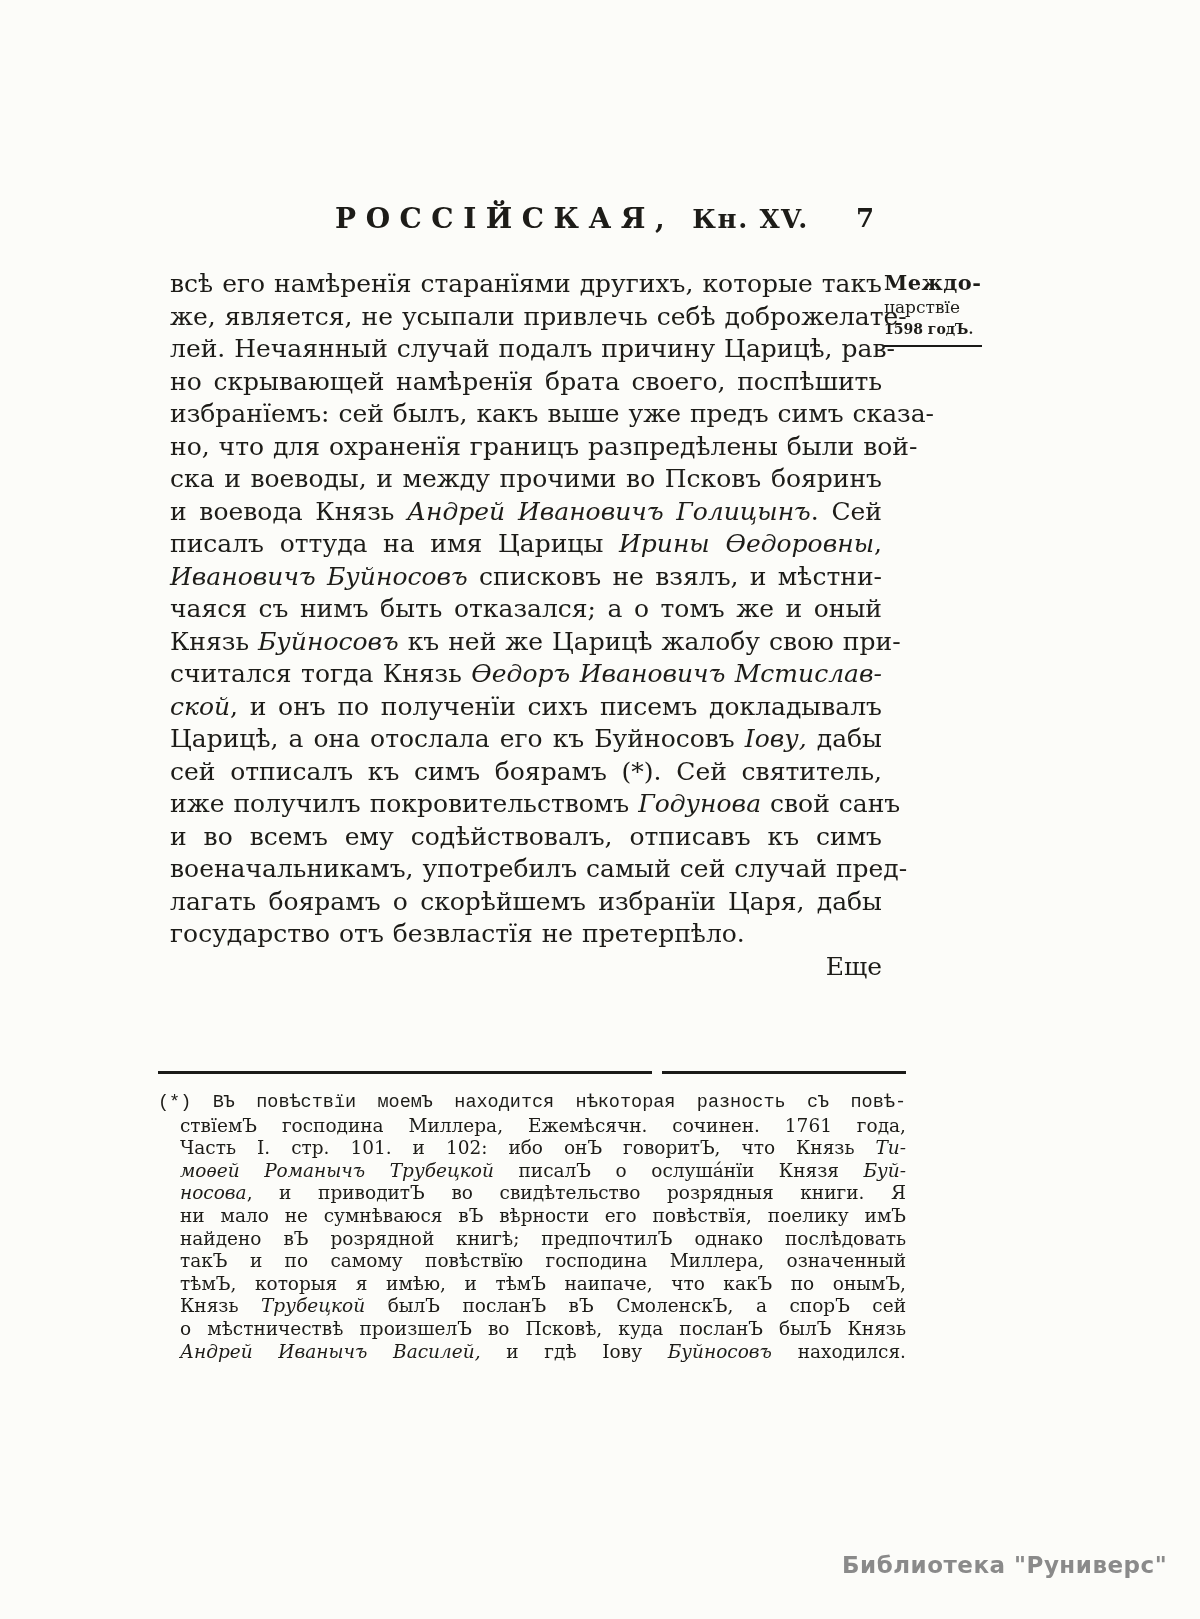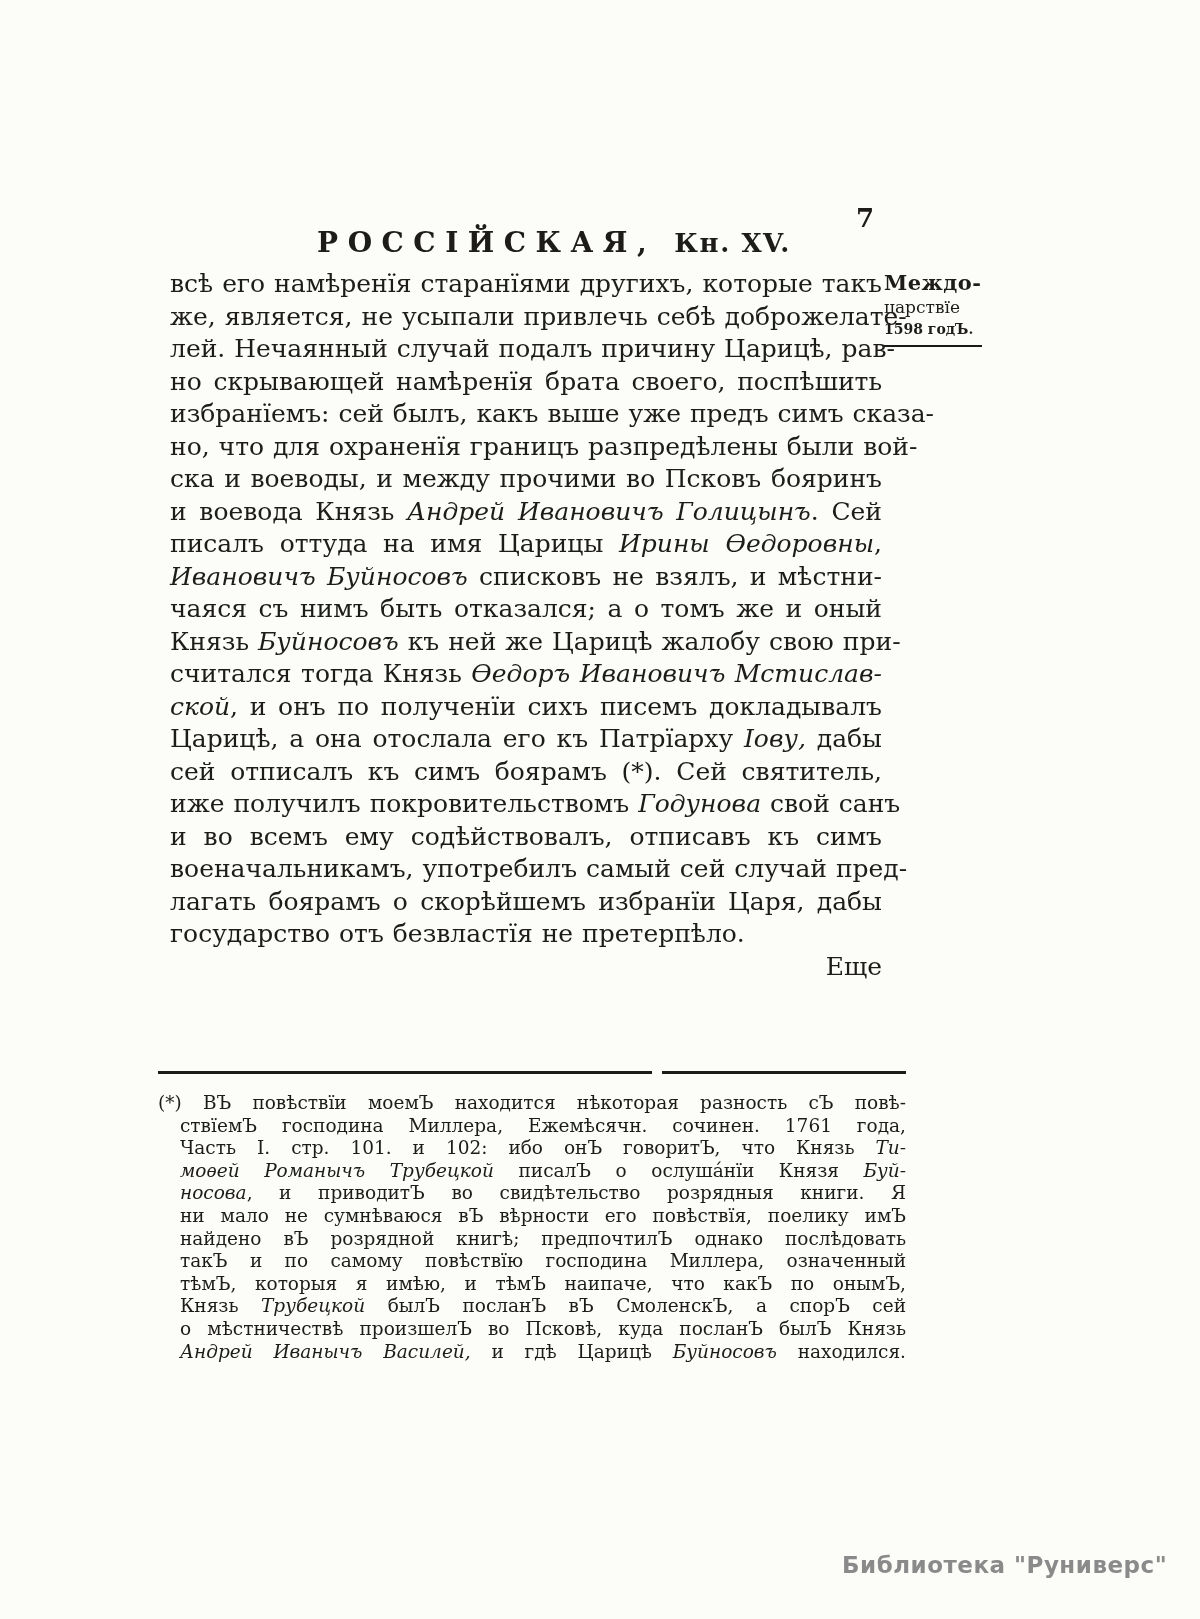--- a/index.html
+++ b/index.html
@@ -6,21 +6,21 @@
   .page {
     position:relative;
     width:1200px; height:1619px;
     margin:0 auto;
     background:#fcfcf9;
     font-family:"DejaVu Serif","DejaVu Sans",serif;
     color:#1d1c18;
     overflow:hidden;
   }
   
-  .header { position:absolute; top:202px; left:234px; width:640px; text-align:center; white-space:nowrap;margin-top:24px; }
+  .header { position:absolute; top:202px; left:252px; width:640px; text-align:center; white-space:nowrap; }
   .header .title-main { font-size:28px; letter-spacing:0.34em; font-weight:bold; }
   .header .title-book { font-size:26px; letter-spacing:0.06em; font-weight:bold; margin-left:18px; }
   .page-number { position:absolute; top:203px; left:856px; font-size:26px; font-weight:bold; }
 
   
   .margin-note { position:absolute; left:884px; top:270px; width:110px; }
   .margin-note .mn1 { font-size:21px; line-height:26px; font-weight:bold; letter-spacing:0.5px; }
   .margin-note .mn2 { font-size:17px; line-height:22px; }
   .margin-note .mn3 { font-size:14px; line-height:22px;font-weight:bold; }
   .margin-note .mn-rule { margin-top:5px; width:98px; height:2px; background:#1a1a18; }
@@ -36,21 +36,21 @@
   
   .rule-seg { position:absolute; height:2.5px; background:#1b1b19; top:1071px; }
   .rule-left  { left:158px; width:494px; }
   .rule-right { left:662px; width:244px; }
 
   
   .footnote { position:absolute; top:1092px; left:158px; width:748px; font-size:18.5px; padding-left:0; }
   .footnote .tline { line-height:22.6px; height:22.6px; white-space:nowrap;
                      text-align:justify; text-align-last:justify;
                      padding-left:22px; }
-  .footnote .tline.hang { text-indent:-22px; }
+  .footnote .tline.hang { text-indent:-22px;font-family:Liberation Mono, monospace; }
 
   
   .watermark { position:absolute; left:842px; top:1552px;
                font-family:"DejaVu Sans","Liberation Sans",sans-serif;
                font-size:23px; font-weight:bold; color:#8a8a8a; letter-spacing:0.5px; }
 </style>
 </head>
 <body>
 
 <div class="page">
@@ -75,21 +75,21 @@
       <div class="tline"><span>избранїемъ: сей былъ, какъ выше уже предъ симъ сказа-</span></div>
       <div class="tline"><span>но, что для охраненїя границъ разпредѣлены были вой-</span></div>
       <div class="tline"><span>ска и воеводы, и между прочими во Псковъ бояринъ</span></div>
       <div class="tline"><span>и воевода Князь </span><span class="it">Андрей Ивановичъ Голицынъ</span><span>. Сей</span></div>
       <div class="tline"><span>писалъ оттуда на имя Царицы </span><span class="it">Ирины Ѳедоровны</span><span>,</span></div>
       <div class="tline"><span class="it">Ивановичъ Буйносовъ</span><span> списковъ не взялъ, и мѣстни-</span></div>
       <div class="tline"><span>чаяся съ нимъ быть отказался; а о томъ же и оный</span></div>
       <div class="tline"><span>Князь </span><span class="it">Буйносовъ</span><span> къ ней же Царицѣ жалобу свою при-</span></div>
       <div class="tline"><span>считался тогда Князь </span><span class="it">Ѳедоръ Ивановичъ Мстислав-</span></div>
       <div class="tline"><span class="it">ской</span><span>, и онъ по полученїи сихъ писемъ докладывалъ</span></div>
-      <div class="tline"><span>Царицѣ, а она отослала его къ Патрїарху </span><span class="it">Іову,</span><span> дабы</span></div>
+      <div class="tline"><span>Царицѣ, а она отослала его къ Буйносовъ </span><span class="it">Іову,</span><span> дабы</span></div>
       <div class="tline"><span>сей отписалъ къ симъ боярамъ (*). Сей святитель,</span></div>
       <div class="tline"><span>иже получилъ покровительствомъ </span><span class="it">Годунова</span><span> свой санъ</span></div>
       <div class="tline"><span>и во всемъ ему содѣйствовалъ, отписавъ къ симъ</span></div>
       <div class="tline"><span>военачальникамъ, употребилъ самый сей случай пред-</span></div>
       <div class="tline"><span>лагать боярамъ о скорѣйшемъ избранїи Царя, дабы</span></div>
       <div class="tline no-just"><span>государство отъ безвластїя не претерпѣло.</span></div>
       <div class="tline no-just right"><span>Еще</span></div>
     </div>
 
   <div class="rule-seg rule-left"></div>
@@ -100,18 +100,18 @@
       <div class="tline"><span>ствїемЪ господина Миллера, Ежемѣсячн. сочинен. 1761 года,</span></div>
       <div class="tline"><span>Часть I. стр. 101. и 102: ибо онЪ говоритЪ, что Князь </span><span class="it">Ти-</span></div>
       <div class="tline"><span class="it">моѳей Романычъ Трубецкой</span><span> писалЪ о ослуша́нїи Князя </span><span class="it">Буй-</span></div>
       <div class="tline"><span class="it">носова</span><span>, и приводитЪ во свидѣтельство розрядныя книги. Я</span></div>
       <div class="tline"><span>ни мало не сумнѣваюся вЪ вѣрности его повѣствїя, поелику имЪ</span></div>
       <div class="tline"><span>найдено вЪ розрядной книгѣ; предпочтилЪ однако послѣдовать</span></div>
       <div class="tline"><span>такЪ и по самому повѣствїю господина Миллера, означенный</span></div>
       <div class="tline"><span>тѣмЪ, которыя я имѣю, и тѣмЪ наипаче, что какЪ по онымЪ,</span></div>
       <div class="tline"><span>Князь </span><span class="it">Трубецкой</span><span> былЪ посланЪ вЪ СмоленскЪ, а спорЪ сей</span></div>
       <div class="tline"><span>о мѣстничествѣ произшелЪ во Псковѣ, куда посланЪ былЪ Князь</span></div>
-      <div class="tline"><span class="it">Андрей Иванычъ Василей,</span><span> и гдѣ Царицѣ </span><span class="it">Буйносовъ</span><span> находился.</span></div>
+      <div class="tline"><span class="it">Андрей Иванычъ Василей,</span><span> и гдѣ Іову </span><span class="it">Буйносовъ</span><span> находился.</span></div>
     </div>
 
   <div class="watermark">Библиотека "Руниверс"</div>
 
 </div>
 
 </body></html>

